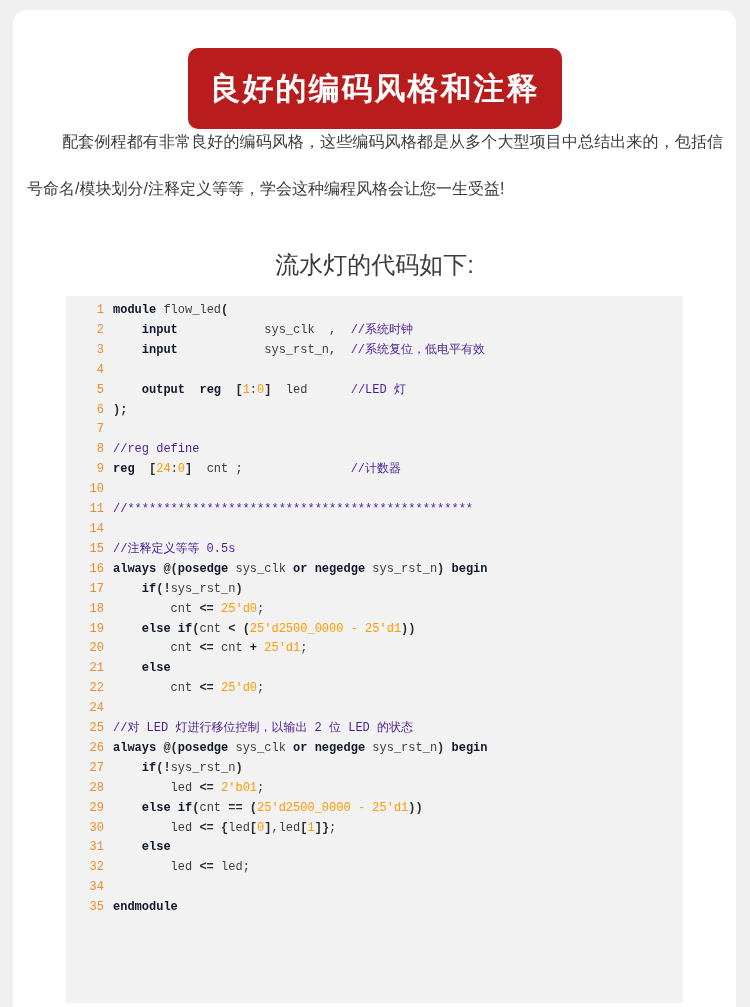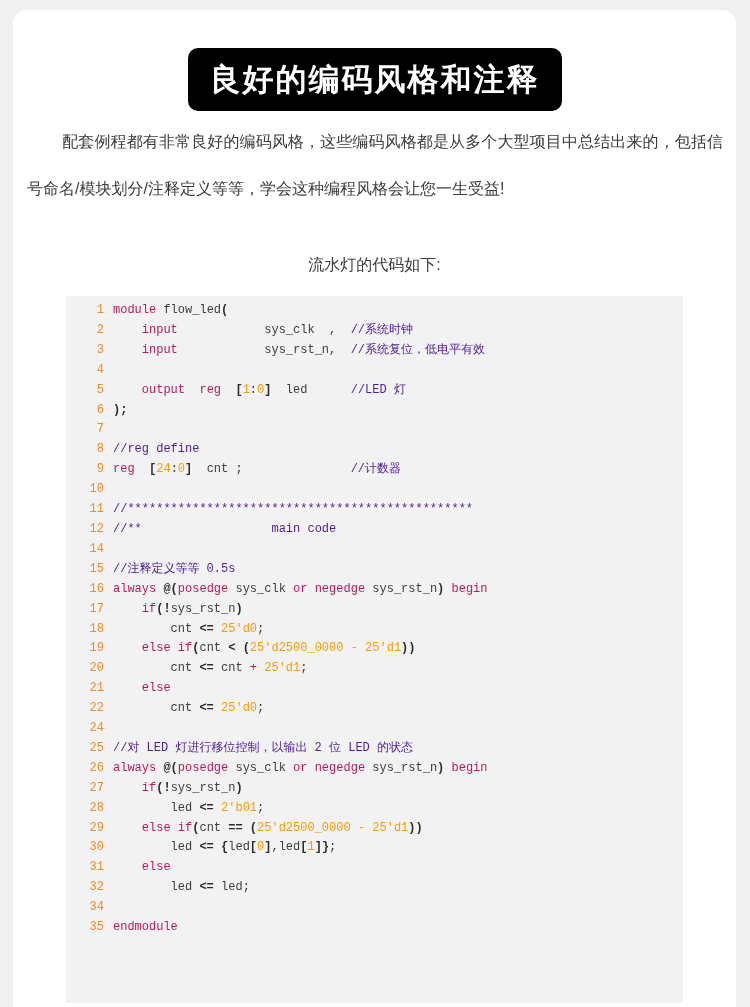--- a/index.html
+++ b/index.html
@@ -22,28 +22,28 @@
     width: 723px;
     height: 997px;
     background: #ffffff;
     border-radius: 14px 14px 0 0;
   }
   .title-box {
     position: absolute;
     top: 38px;
     left: 50%;
     transform: translateX(-50%);
-    background: #000000;
+    background: #b91c1c;
     color: #ffffff;
     font-size: 31px;
     font-weight: bold;
     letter-spacing: 2px;
     line-height: 49px;
     height: 49px;
-    padding: 7px 22px;
+    padding: 16px 22px;
     border-radius: 10px;
     white-space: nowrap;
   }
   .para {
     position: absolute;
     top: 108px;
     left: 14px;
     width: 696px;
     margin: 0;
     font-size: 16px;
@@ -52,21 +52,21 @@
     text-indent: 2.2em;
     text-align: justify;
   }
   .caption {
     position: absolute;
     top: 238px;
     left: 0;
     width: 100%;
     margin: 0;
     text-align: center;
-    font-size: 16px;
+    font-size: 24px;
     line-height: 34px;
     color: #3c3c3c;
   }
   .codeblock {
     position: absolute;
     top: 286px;
     left: 53px;
     width: 617px;
     height: 707px;
     background: #f2f2f2;
@@ -81,21 +81,21 @@
     line-height: 19.9px;
     color: #3d3d3d;
   }
   .ln {
     display: inline-block;
     width: 38px;
     text-align: right;
     color: #ee8a2a;
   }
   .code-text { margin-left: 9px; }
-  .tok-k { color: #be185d; font-weight: normal; }
+  .tok-k { color: #0f172a; font-weight: bold; }
   .tok-c { color: #4c1d95; }
   .tok-n { color: #ff9900; }
   .tok-o { color: #2b2b2b; font-weight: bold; }
   .tok-p { color: #3d3d3d; }
 </style>
 </head>
 <body>
 
 <div class="page">
   <div class="card">
@@ -113,21 +113,20 @@
         <div class="code-line"><span class="ln">2</span><span class="code-text"><span class="tok-p">    </span><span class="tok-k">input</span><span class="tok-p">            sys_clk  ,  </span><span class="tok-c">//系统时钟</span></span></div>
         <div class="code-line"><span class="ln">3</span><span class="code-text"><span class="tok-p">    </span><span class="tok-k">input</span><span class="tok-p">            sys_rst_n,  </span><span class="tok-c">//系统复位，低电平有效</span></span></div>
         <div class="code-line"><span class="ln">4</span><span class="code-text"></span></div>
         <div class="code-line"><span class="ln">5</span><span class="code-text"><span class="tok-p">    </span><span class="tok-k">output</span><span class="tok-p">  </span><span class="tok-k">reg</span><span class="tok-p">  </span><span class="tok-o">[</span><span class="tok-n">1</span><span class="tok-p">:</span><span class="tok-n">0</span><span class="tok-o">]</span><span class="tok-p">  led      </span><span class="tok-c">//LED 灯</span></span></div>
         <div class="code-line"><span class="ln">6</span><span class="code-text"><span class="tok-o">);</span></span></div>
         <div class="code-line"><span class="ln">7</span><span class="code-text"></span></div>
         <div class="code-line"><span class="ln">8</span><span class="code-text"><span class="tok-c">//reg define</span></span></div>
         <div class="code-line"><span class="ln">9</span><span class="code-text"><span class="tok-k">reg</span><span class="tok-p">  </span><span class="tok-o">[</span><span class="tok-n">24</span><span class="tok-p">:</span><span class="tok-n">0</span><span class="tok-o">]</span><span class="tok-p">  cnt ;               </span><span class="tok-c">//计数器</span></span></div>
         <div class="code-line"><span class="ln">10</span><span class="code-text"></span></div>
         <div class="code-line"><span class="ln">11</span><span class="code-text"><span class="tok-c">//************************************************</span></span></div>
-        <div class="code-line"><span class="ln">12</span><span class="code-text"><span class="tok-c">//**                  main code</span></span></div>
         <div class="code-line"><span class="ln">14</span><span class="code-text"></span></div>
         <div class="code-line"><span class="ln">15</span><span class="code-text"><span class="tok-c">//注释定义等等 0.5s</span></span></div>
         <div class="code-line"><span class="ln">16</span><span class="code-text"><span class="tok-k">always</span><span class="tok-p"> </span><span class="tok-o">@(</span><span class="tok-k">posedge</span><span class="tok-p"> sys_clk </span><span class="tok-k">or</span><span class="tok-p"> </span><span class="tok-k">negedge</span><span class="tok-p"> sys_rst_n</span><span class="tok-o">)</span><span class="tok-p"> </span><span class="tok-k">begin</span></span></div>
         <div class="code-line"><span class="ln">17</span><span class="code-text"><span class="tok-p">    </span><span class="tok-k">if</span><span class="tok-o">(!</span><span class="tok-p">sys_rst_n</span><span class="tok-o">)</span></span></div>
         <div class="code-line"><span class="ln">18</span><span class="code-text"><span class="tok-p">        cnt </span><span class="tok-o">&lt;=</span><span class="tok-p"> </span><span class="tok-n">25'd0</span><span class="tok-p">;</span></span></div>
         <div class="code-line"><span class="ln">19</span><span class="code-text"><span class="tok-p">    </span><span class="tok-k">else</span><span class="tok-p"> </span><span class="tok-k">if</span><span class="tok-o">(</span><span class="tok-p">cnt </span><span class="tok-o">&lt;</span><span class="tok-p"> </span><span class="tok-o">(</span><span class="tok-n">25'd2500_0000</span><span class="tok-p"> </span><span class="tok-n">-</span><span class="tok-p"> </span><span class="tok-n">25'd1</span><span class="tok-o">))</span></span></div>
         <div class="code-line"><span class="ln">20</span><span class="code-text"><span class="tok-p">        cnt </span><span class="tok-o">&lt;=</span><span class="tok-p"> cnt </span><span class="tok-k">+</span><span class="tok-p"> </span><span class="tok-n">25'd1</span><span class="tok-p">;</span></span></div>
         <div class="code-line"><span class="ln">21</span><span class="code-text"><span class="tok-p">    </span><span class="tok-k">else</span></span></div>
         <div class="code-line"><span class="ln">22</span><span class="code-text"><span class="tok-p">        cnt </span><span class="tok-o">&lt;=</span><span class="tok-p"> </span><span class="tok-n">25'd0</span><span class="tok-p">;</span></span></div>
         <div class="code-line"><span class="ln">24</span><span class="code-text"></span></div>

